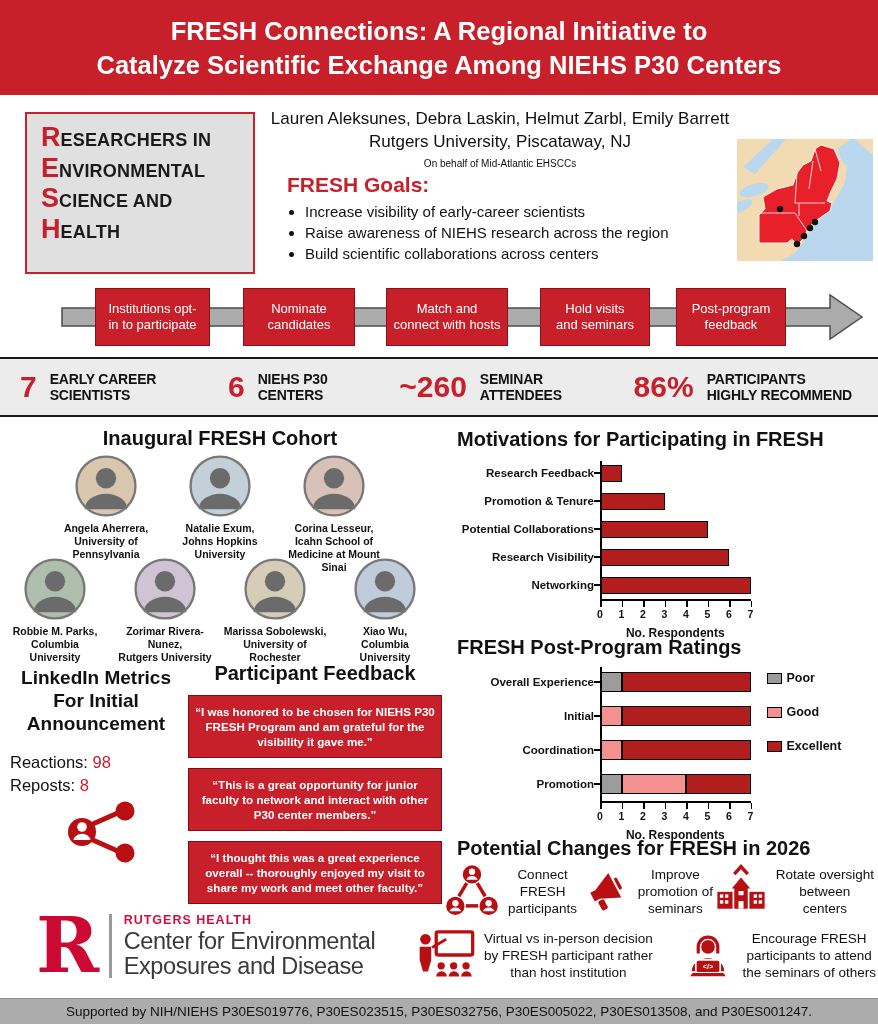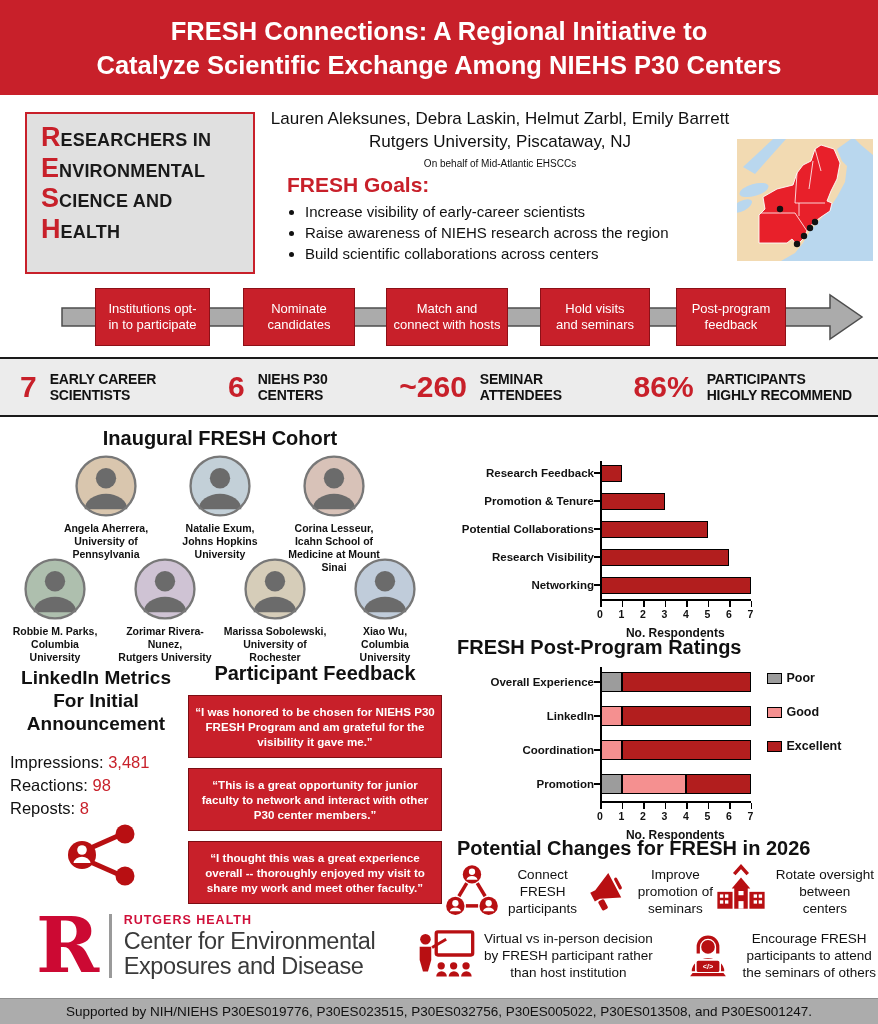--- a/index.html
+++ b/index.html
@@ -306,21 +306,20 @@
 Columbia
 University</div>
       </div>
     </div>
 
   <div class="linkedin">
     <div class="li-title pre">LinkedIn Metrics
 For Initial
 Announcement</div>
     <div class="li-metrics" id="li-metrics">
-        <div class="li-line"><span>Impressions: </span><span class="li-val">3,481</span></div>
         <div class="li-line"><span>Reactions: </span><span class="li-val">98</span></div>
         <div class="li-line"><span>Reposts: </span><span class="li-val">8</span></div>
       </div>
     <div class="li-icon">
       <svg viewBox="0 0 78 62" width="78" height="62">
         <line x1="24" y1="26" x2="58" y2="11" stroke="currentColor" stroke-width="5"></line>
         <line x1="24" y1="36" x2="58" y2="51" stroke="currentColor" stroke-width="5"></line>
         <circle cx="20" cy="31" r="14" fill="currentColor"></circle>
         <circle cx="20" cy="26" r="4.8" fill="#fff"></circle>
         <path d="M11.5 39 a8.6 7.5 0 0 1 17 0 z" fill="#fff"></path>
@@ -332,20 +331,21 @@
 
   <div class="feedback">
     <div class="fb-title">Participant Feedback</div>
     <div id="quote-list">
         <div class="quote-box">“I was honored to be chosen for NIEHS P30 FRESH Program and am grateful for the visibility it gave me.”</div>
         <div class="quote-box">“This is a great opportunity for junior faculty to network and interact with other P30 center members.”</div>
         <div class="quote-box">“I thought this was a great experience overall -- thoroughly enjoyed my visit to share my work and meet other faculty.”</div>
       </div>
   </div>
 
+  <div class="rc-title sec-title" id="mot-title">Motivations for Participating in FRESH</div>
   <div class="chart" id="chart1">
       <div class="cbody">
         <div class="cyaxis" style="left: 158px;"></div>
         <div class="crow" style="height: 28px;">
           <div class="clabel" style="width: 152px;">Research Feedback</div>
           <div class="cltick"></div>
           <div class="cplotcell" style="width: 150.5px;">
             <div class="cbar" style="height: 17px;">
               <div class="cseg" style="width: 21.5px; background: rgb(178, 30, 30);"></div>
             </div>
@@ -417,21 +417,21 @@
           <div class="clabel" style="width: 152px;">Overall Experience</div>
           <div class="cltick"></div>
           <div class="cplotcell" style="width: 150.5px;">
             <div class="cbar" style="height: 20px;">
               <div class="cseg" style="width: 21.5px; background: rgb(156, 156, 156);"></div>
               <div class="cseg" style="width: 129px; background: rgb(178, 30, 30);"></div>
             </div>
           </div>
         </div>
         <div class="crow" style="height: 34px;">
-          <div class="clabel" style="width: 152px;">LinkedIn</div>
+          <div class="clabel" style="width: 152px;">Initial</div>
           <div class="cltick"></div>
           <div class="cplotcell" style="width: 150.5px;">
             <div class="cbar" style="height: 20px;">
               <div class="cseg" style="width: 21.5px; background: rgb(245, 144, 144);"></div>
               <div class="cseg" style="width: 129px; background: rgb(178, 30, 30);"></div>
             </div>
           </div>
         </div>
         <div class="crow" style="height: 34px;">
           <div class="clabel" style="width: 152px;">Coordination</div>

